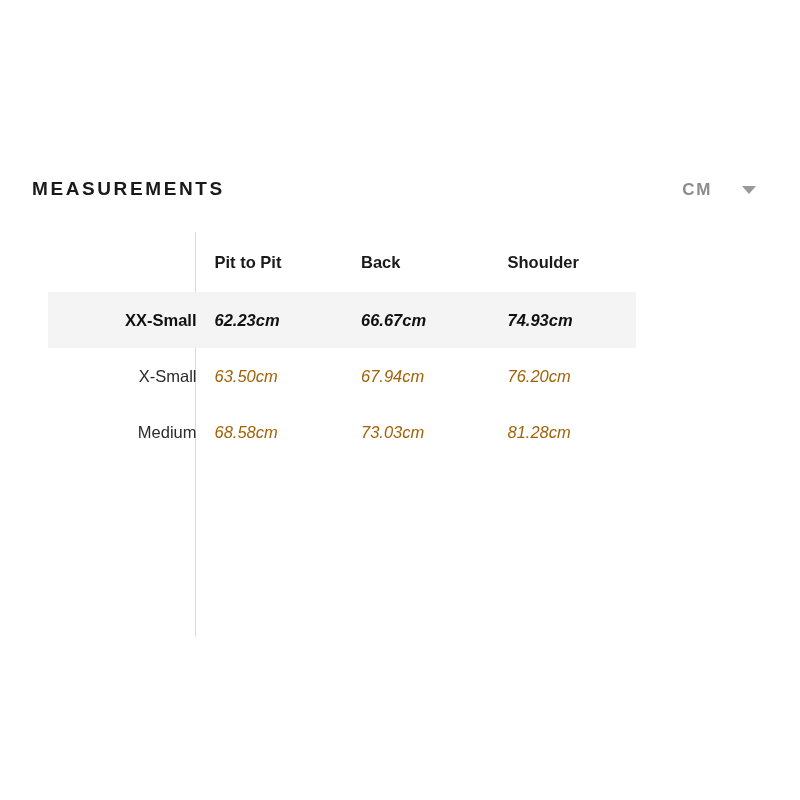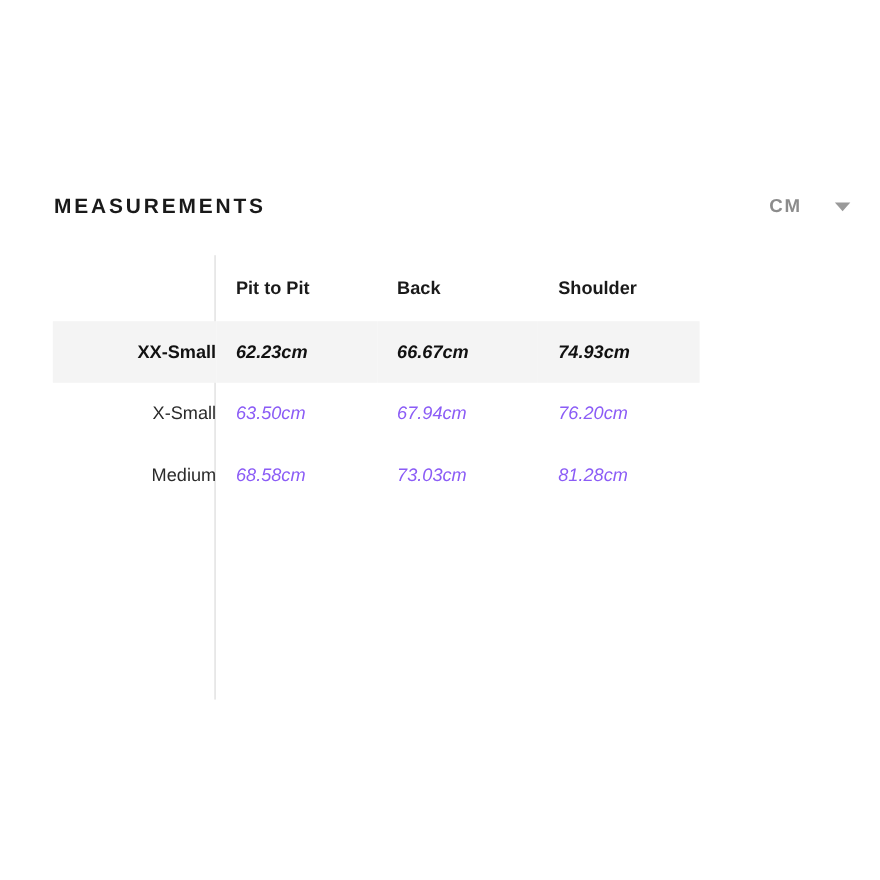--- a/index.html
+++ b/index.html
@@ -18,25 +18,25 @@
   .page {
     position: relative;
     width: 800px;
     height: 800px;
     box-sizing: border-box;
   }
 
   
   .header {
     position: absolute;
-    left: 49px;
+    left: 32px;
     top: 178px;
     width: 736px;
     display: flex;
-    align-items: flex-start;
+    align-items: flex-end;
     justify-content: space-between;
   }
   .section-title {
     font-size: 19px;
     font-weight: bold;
     letter-spacing: 2.6px;
     color: #1a1a1a;
     text-transform: uppercase;
   }
   .unit-toggle {
@@ -96,21 +96,21 @@
   }
   thead th.val {
     padding-left: 18px;
   }
 
   tbody tr {
     height: 56px;
   }
   tbody td {
     font-size: 16.5px;
-    color: #8b5cf6;
+    color: #a16207;
     white-space: nowrap;
   }
   tbody td.size-cell {
     padding-left: 18px;
     color: #2b2b2b;
     text-align: right;
   }
   tbody td.val-cell {
     padding-left: 18px;
     font-style: italic;

